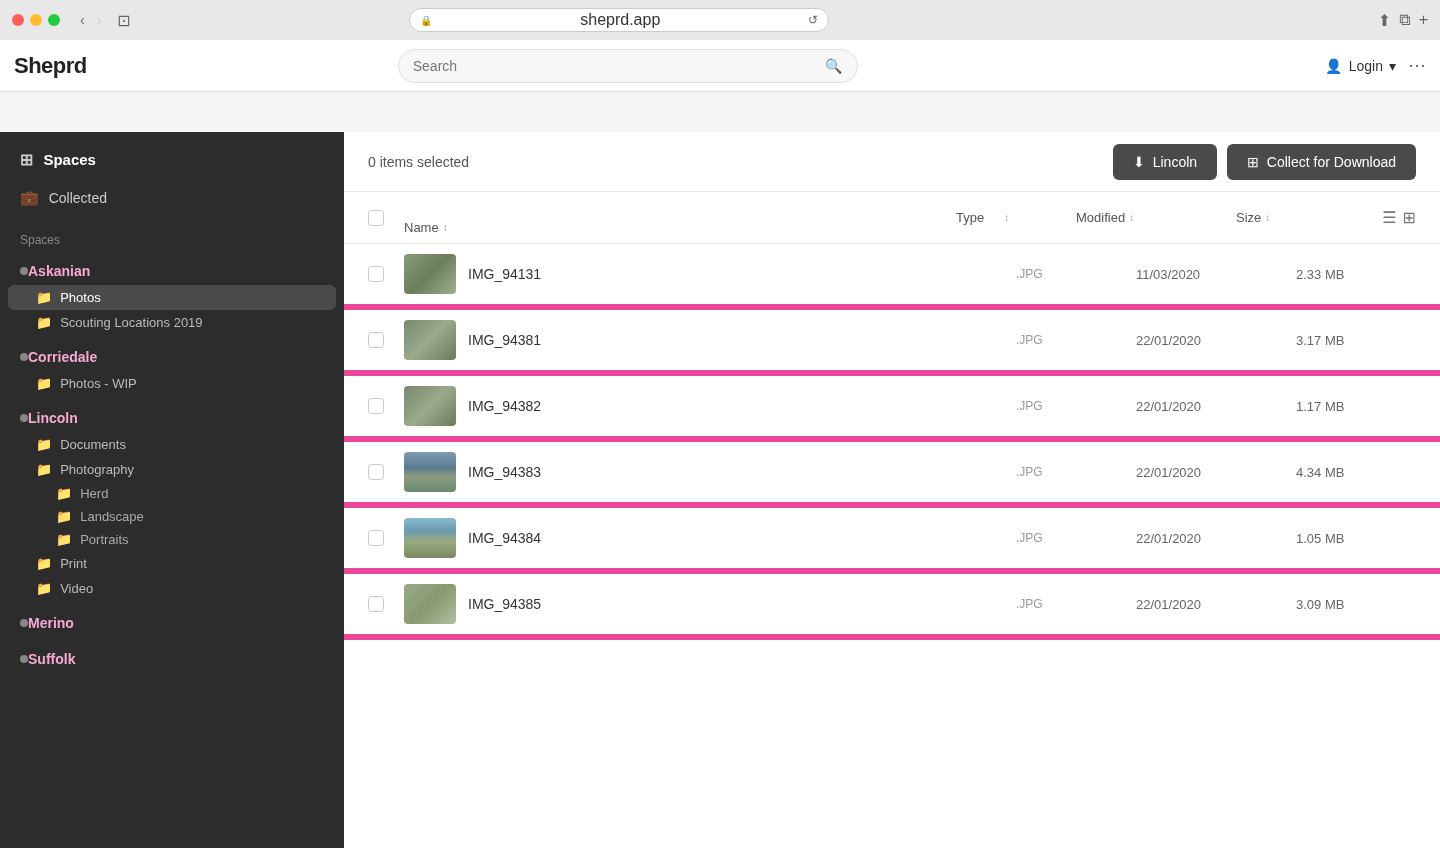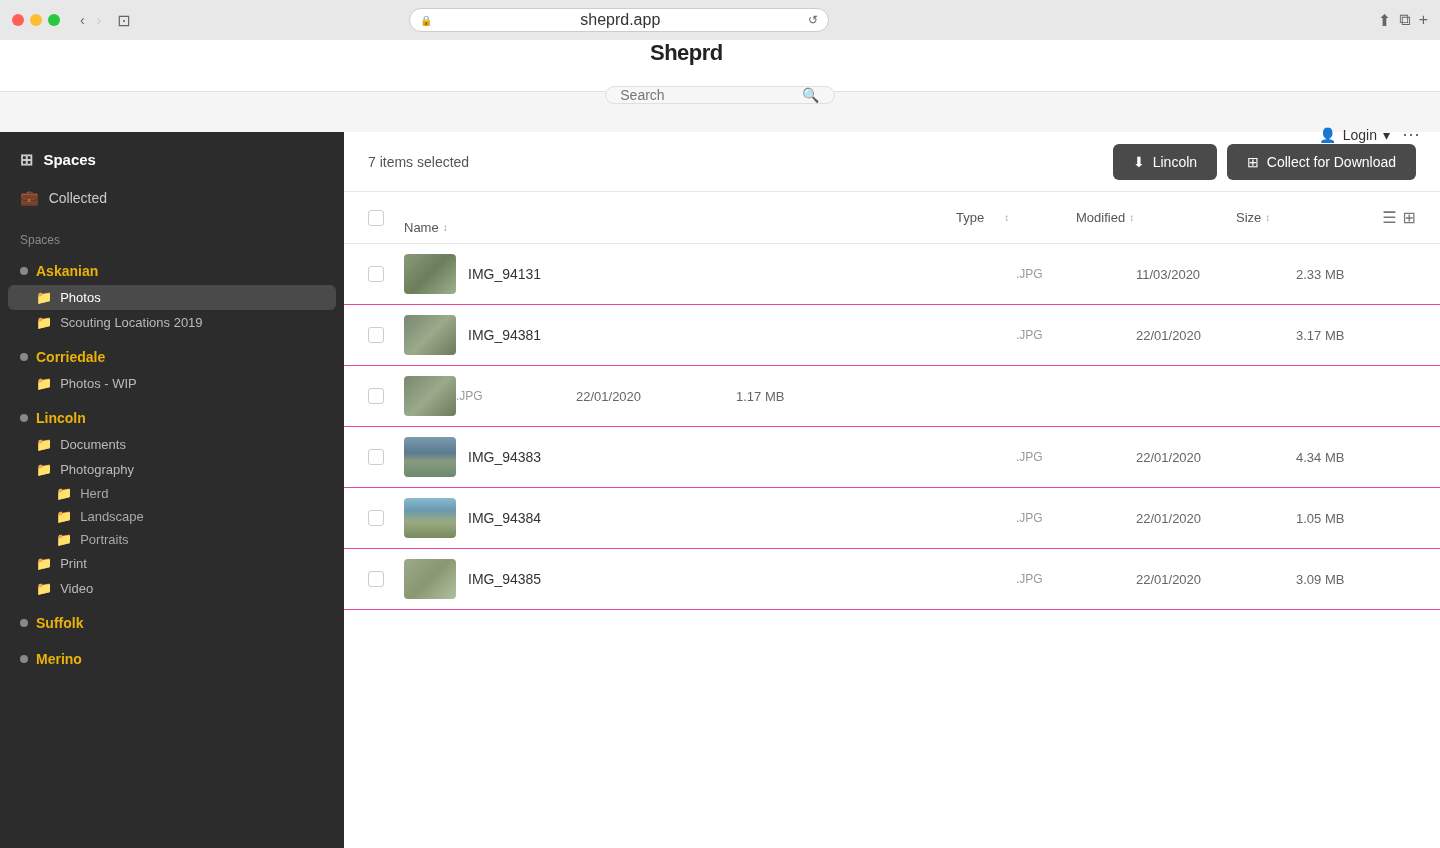--- a/index.html
+++ b/index.html
@@ -45,28 +45,27 @@
     .titlebar-right { display: flex; gap: 8px; margin-left: auto; align-items: center; }
     .titlebar-btn { background: none; border: none; cursor: pointer; color: #666; font-size: 16px; }
 
     
     .app-header {
       height: 52px;
       background: #fff;
       border-bottom: 1px solid #e0e0e0;
       display: flex;
       align-items: center;
-      padding: 0 20px;
+      padding: 0 14px;
       gap: 20px;
       position: fixed;
       top: 40px;
       left: 0;
       right: 0;
       z-index: 100;
-      flex-direction: column;
     }
     .app-logo {
       font-size: 22px;
       font-weight: 700;
       color: #222;
       letter-spacing: -0.5px;
       width: 140px;
     }
     .app-logo span { color: #222; }
     .search-bar {
@@ -146,25 +145,25 @@
       font-size: 12px;
       color: #888;
       padding: 16px 20px 6px;
       text-transform: none;
       font-weight: 400;
     }
     .space-group { padding: 4px 0; }
     .space-name {
       display: flex;
       align-items: center;
-      gap: 8px;
+      gap: 0;
       padding: 6px 20px;
       font-size: 14px;
       font-weight: 600;
-      color: #eab308;
+      color: #f9a8d4;
       cursor: pointer;
     }
     .dot { width: 8px; height: 8px; border-radius: 50%; background: #888; flex-shrink: 0; }
     .space-folder {
       display: flex;
       align-items: center;
       gap: 8px;
       padding: 5px 20px 5px 36px;
       font-size: 13px;
       color: #bbb;
@@ -254,21 +253,21 @@
     .col-type { width: 120px; font-size: 13px; color: #555; cursor: pointer; display: flex; align-items: center; gap: 20px; }
     .col-modified { width: 160px; font-size: 13px; color: #555; cursor: pointer; display: flex; align-items: center; gap: 4px; }
     .col-size { width: 120px; font-size: 13px; color: #555; cursor: pointer; display: flex; align-items: center; gap: 4px; }
     .col-views { width: 60px; display: flex; gap: 6px; justify-content: flex-end; }
     .view-btn { background: none; border: none; cursor: pointer; color: #777; font-size: 16px; }
 
     .file-row {
       display: flex;
       align-items: center;
       padding: 10px 24px;
-      border-bottom: 1px solid #ec4899;
+      border-bottom: 6px solid #ec4899;
       cursor: pointer;
     }
     .file-thumb {
       width: 52px;
       height: 40px;
       border-radius: 4px;
       object-fit: cover;
       background: #ddd;
       flex-shrink: 0;
       overflow: hidden;
@@ -413,36 +412,36 @@
       </div>
       <div class="space-folder">
         <span class="folder-icon-sm">📁</span>
         <span>Video</span>
       </div>
     </div>
 
     <div class="space-group">
       <div class="space-name">
         <div class="dot"></div>
-        <span>Suffolk</span>
+        <span>Merino</span>
       </div>
     </div>
 
     <div class="space-group">
       <div class="space-name">
         <div class="dot"></div>
-        <span>Merino</span>
+        <span>Suffolk</span>
       </div>
     </div>
   </div>
 
   <div class="main-content">
 
     <div class="action-bar">
-      <span class="items-selected">7  items selected</span>
+      <span class="items-selected">0  items selected</span>
       <div class="action-buttons">
         <button class="btn-download">
           <span>⬇</span>
           <span>Lincoln</span>
         </button>
         <button class="btn-collect">
           <span>⊞</span>
           <span>Collect for Download</span>
         </button>
       </div>
@@ -496,20 +495,21 @@
         <div class="file-type">.JPG</div>
         <div class="file-modified">22/01/2020</div>
         <div class="file-size">3.17 MB</div>
       </div>
 
       <div class="file-row">
         <div class="col-check">
             <div class="checkbox"></div>
           </div>
         <div class="file-thumb thumb-sheep2"></div>
+        <div class="file-name">IMG_94382</div>
         <div class="file-type">.JPG</div>
         <div class="file-modified">22/01/2020</div>
         <div class="file-size">1.17 MB</div>
       </div>
 
       <div class="file-row">
         <div class="col-check">
             <div class="checkbox"></div>
           </div>
         <div class="file-thumb thumb-mountain"></div>

